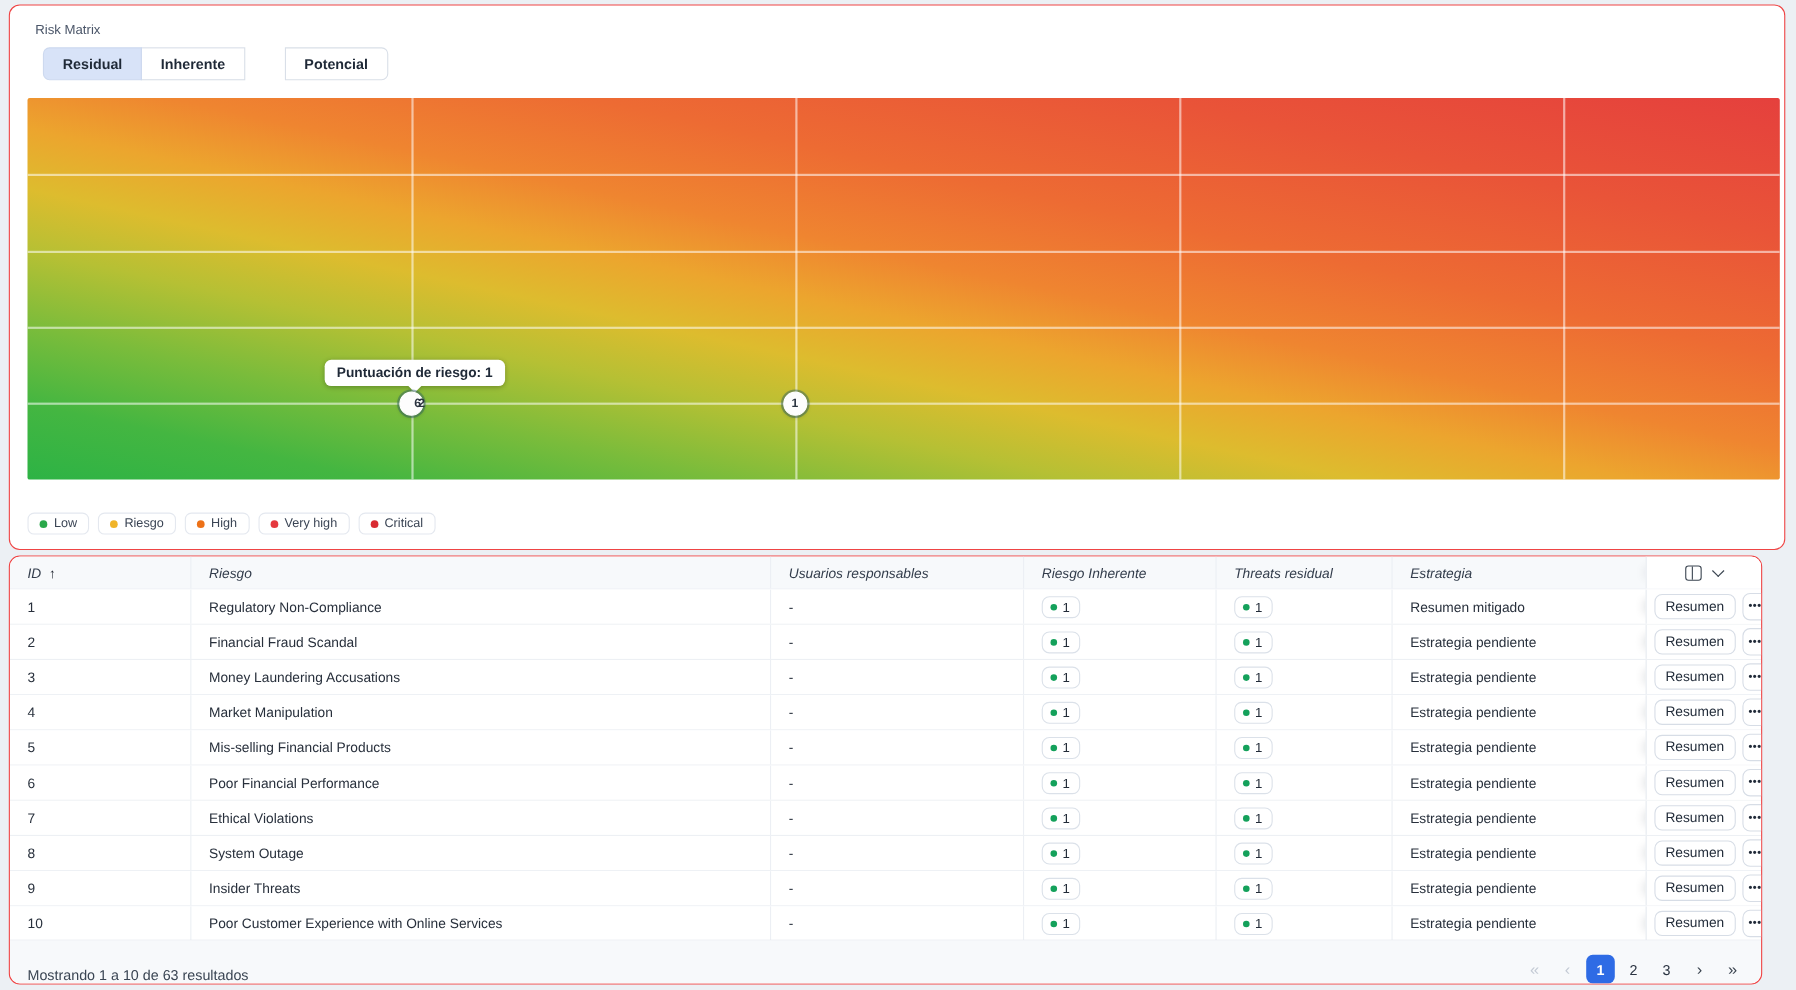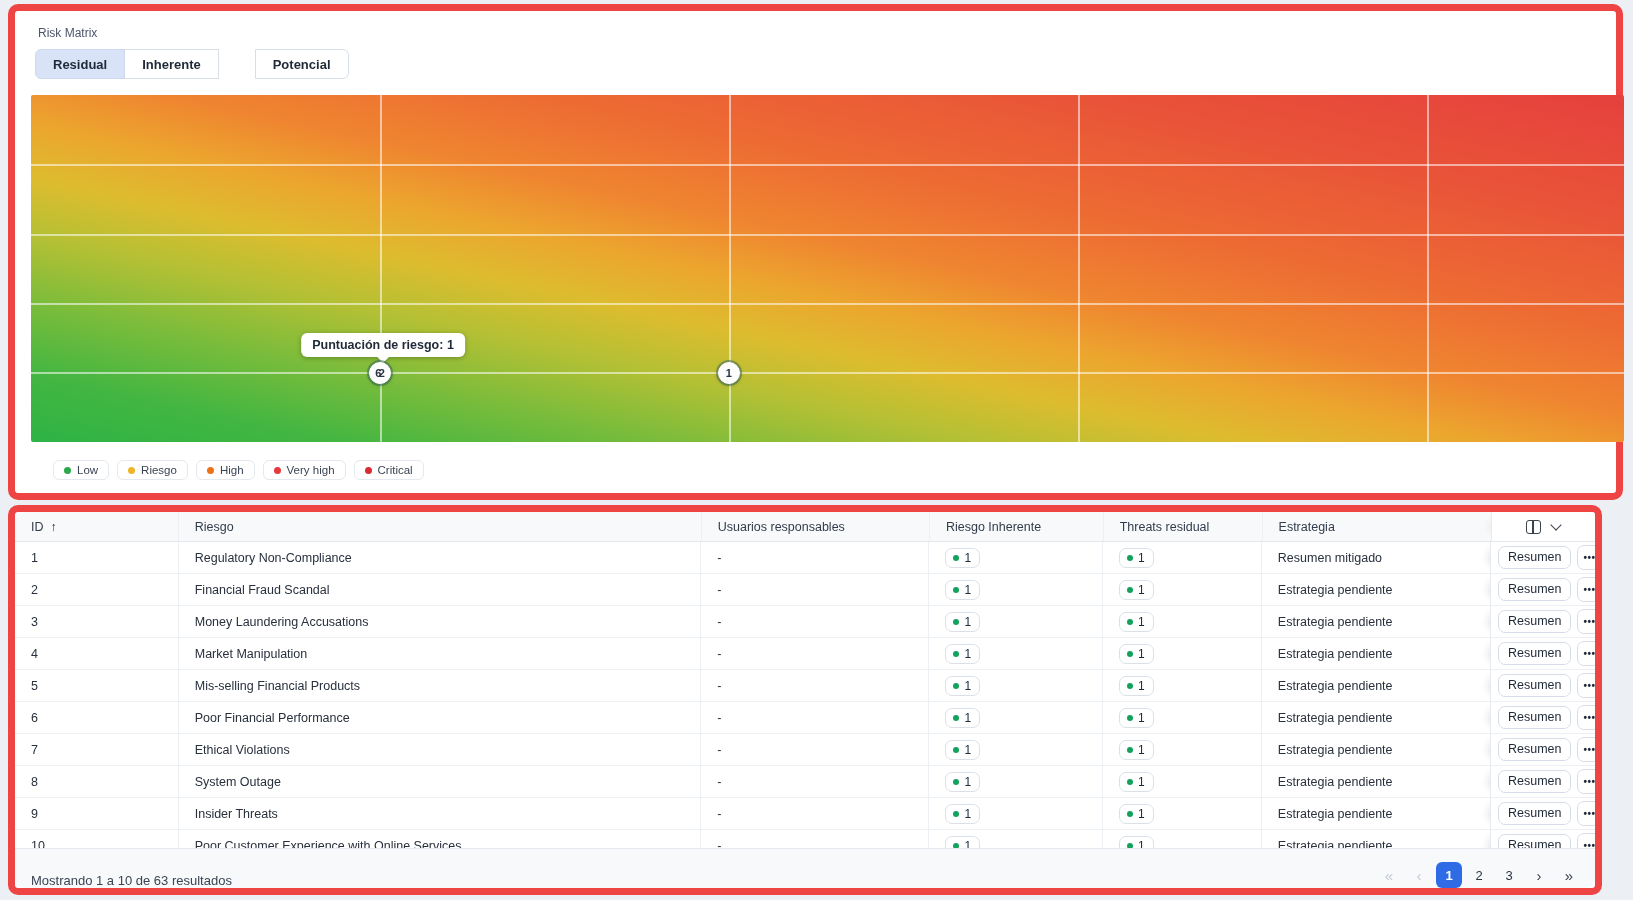--- a/index.html
+++ b/index.html
@@ -5,32 +5,32 @@
   * { box-sizing: border-box; margin: 0; padding: 0; }
   html,body { width:1633px; height:900px; }
   body {
     background:#ecf0f4;
     font-family:"Liberation Sans", sans-serif;
     position:relative;
     overflow:hidden;
   }
   .card {
     position:absolute; background:#fff;
-    border:7px solid #ef4444; border-radius:10px;
+    border:1px solid #ef4444; border-radius:10px;
   }
   
   #matrix-card { left:8px; top:4px; width:1615px; height:496px; }
   .card-title { position:absolute; left:23px; top:15px; font-size:12px; color:#4a5568; }
   .tab-group { position:absolute; left:18px; top:38px; display:flex; }
   .tab {
     height:30px; padding:0 17px; display:flex; align-items:center;
     background:#fff; border:1px solid #d9dfe8; margin-left:-1px;
     font-size:13px; font-weight:600; color:#1f2937; cursor:pointer; white-space:nowrap;
   }
-  .tab:first-child { border-radius:6px 0 0 6px; margin-left:2px; }
+  .tab:first-child { border-radius:6px 0 0 6px; margin-left:12px; }
   .tab:last-child { border-radius:0 6px 6px 0;margin-left:36px; }
   .tab.active { background:#d8e3f8; border-color:#cdd9ef; position:relative; z-index:1; }
   .heatmap {
     position:absolute; left:16px; top:84px; width:1593px; height:347px;
     overflow:hidden; border-radius:2px;
     background:linear-gradient(to top right,
       #2db345 0%, #44b641 10%, #7abc3b 20%, #b6c034 30%, #ddbc2e 38%,
       #eca52e 46%, #ef8530 54%, #ed6b33 66%, #e95438 82%, #e5403d 100%);
   }
   .vline { position:absolute; top:0; bottom:0; width:2px; background:rgba(255,255,255,0.55); }
@@ -48,31 +48,31 @@
     position:absolute; transform:translateX(-50%);
     background:#fff; border-radius:6px; padding:5px 11px;
     font-size:12.5px; font-weight:700; color:#1f2937; white-space:nowrap;
     box-shadow:0 1px 5px rgba(0,0,0,0.28);
   }
   .tooltip::after {
     content:""; position:absolute; left:50%; bottom:-4px; width:9px; height:9px;
     background:#fff; transform:translateX(-50%) rotate(45deg);
     box-shadow:2px 2px 3px rgba(0,0,0,0.10);
   }
-  .legend { position:absolute; left:16px; bottom:13px; display:flex; gap:8px;margin-left:22px; }
+  .legend { position:absolute; left:16px; bottom:13px; display:flex; gap:8px; }
   .legend-pill {
     display:flex; align-items:center; gap:6px; padding:3px 10px;
     background:#fff; border:1px solid #e4e8ef; border-radius:6px;
     font-size:11.5px; color:#3a4454; cursor:pointer;
   }
   .dot { width:7px; height:7px; border-radius:50%; flex:none; }
   
   #table-card { left:8px; top:505px; width:1594px; height:390px; overflow:hidden; }
   .thead { display:flex; height:30px; background:#f7f9fb; border-bottom:1px solid #e3e8ee;
-           font-size:12.5px; color:#323c4b; font-weight:500; border-radius:10px 10px 0 0; }
+           font-size:12.5px; color:#323c4b; font-weight:500; border-radius:10px 10px 0 0;font-style:italic; }
   .trow  { display:flex; height:32px; background:#fff; border-bottom:1px solid #edf0f4;
            font-size:12.5px; color:#28303c; }
   .cell { display:flex; align-items:center; padding-left:16px; border-right:1px solid #eceff4; height:100%; }
   .c-id{width:165px} .c-riesgo{width:527px} .c-usr{width:230px}
   .c-inh{width:175px} .c-res{width:160px} .c-est{width:230px; border-right:none;}
   .c-act{
     width:105px; border-right:none; border-left:1px solid #e6eaf0; background:#fff;
     box-shadow:-10px 0 10px -10px rgba(15,23,42,0.20);
     display:flex; align-items:center; gap:6px; padding:0 0 0 7px;
   }
@@ -129,21 +129,21 @@
     <div class="vline" style="left:698px"></div>
     <div class="vline" style="left:1047px"></div>
     <div class="vline" style="left:1396px"></div>
     <div class="hline" style="top:69px"></div>
     <div class="hline" style="top:139px"></div>
     <div class="hline" style="top:208px"></div>
     <div class="hline" style="top:277px"></div>
 
     <div class="tooltip" style="left:352px; top:238px">Puntuación de riesgo: 1</div>
     <div id="markers">
-        <div class="marker" style="left: 21.9%; top: 80.1%;">
+        <div class="marker" style="left: 21.9%; top: 80.1%; justify-content: flex-end;">
           <span class="overlap">62</span>
         </div>
         <div class="marker" style="left: 43.8%; top: 80.1%;">
           <span>1</span>
         </div>
       </div>
   </div>
 
   <div class="legend" id="legend">
       <div class="legend-pill">

